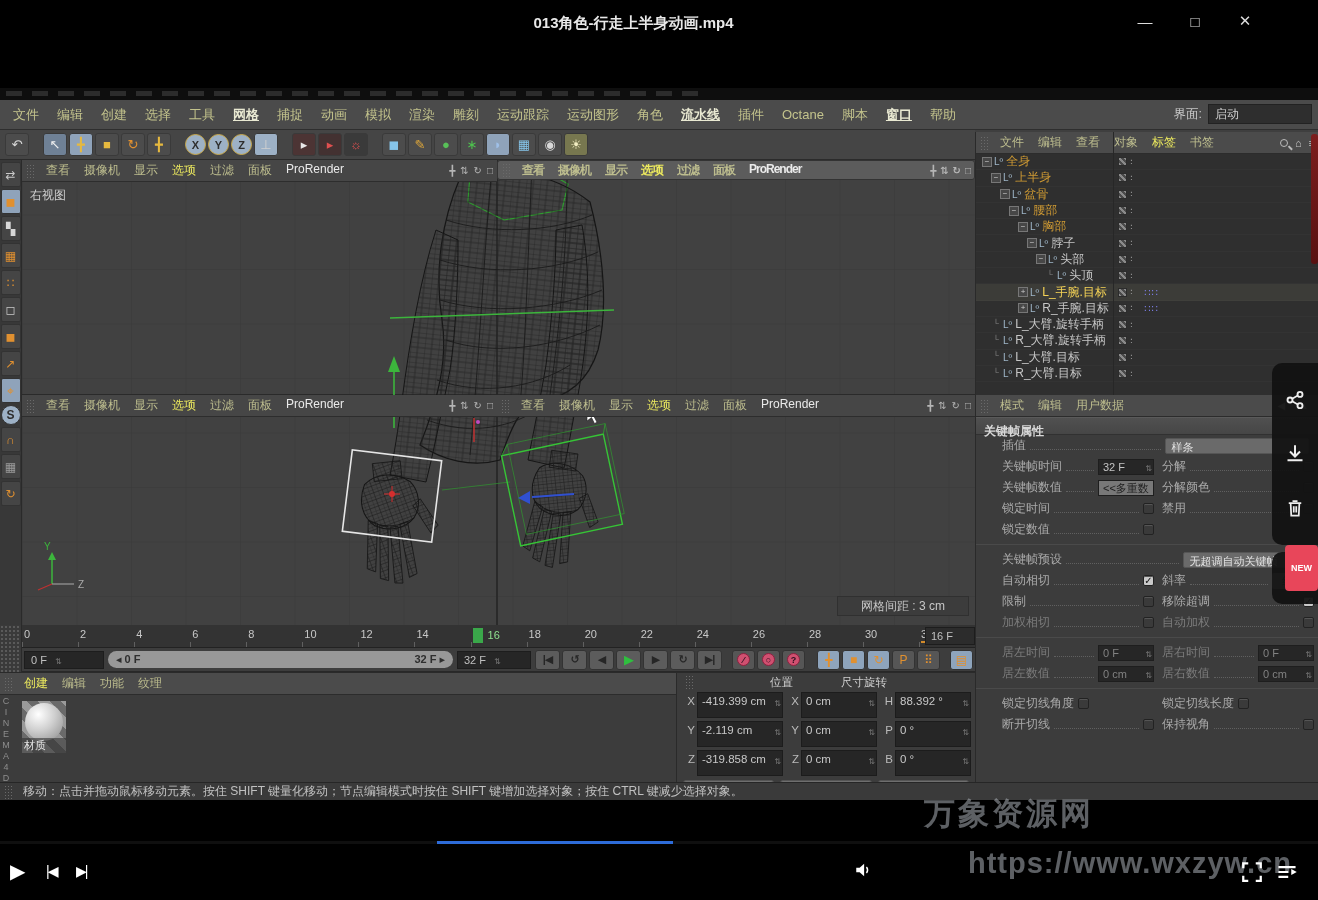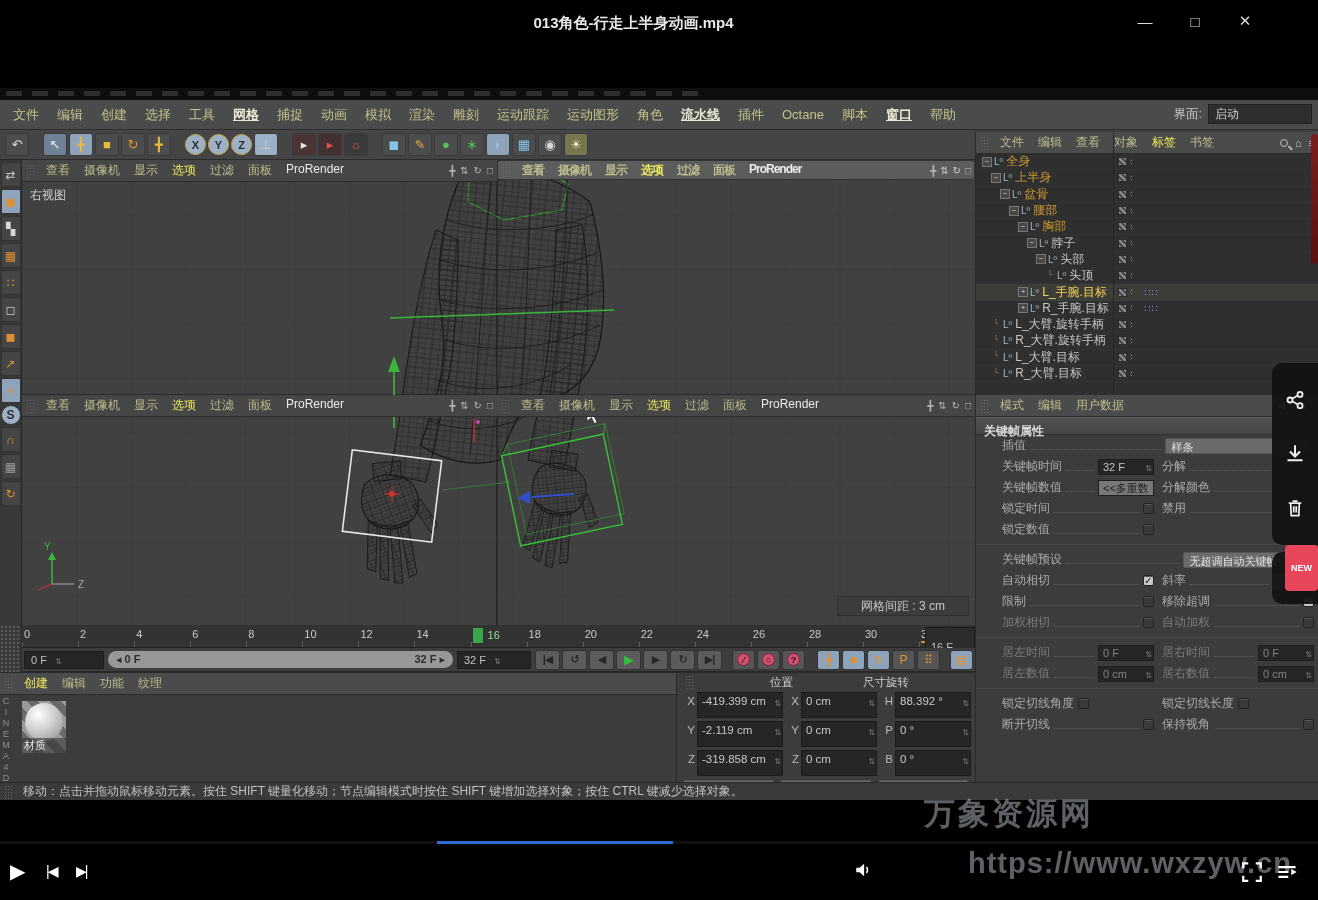--- a/index.html
+++ b/index.html
@@ -103,21 +103,21 @@
   .arow.dim .sp{color:#828282;}
   .asep{height:1px;background:#2f2f2f;border-bottom:1px solid #4a4a4a;margin:4px 0;}
   
   .sidegrip{position:absolute;left:0;width:22px;background:#3a3a3a;border-right:1px solid #2a2a2a;background-image:radial-gradient(#5a5a5a 1px,transparent 1px);background-size:4px 4px;}
   .ruler{position:absolute;left:22px;top:537px;width:953px;height:23px;background:#333;border-bottom:1px solid #222;display:flex;}
   .tick{flex:1;position:relative;color:#c8c8c8;font-size:11px;padding:3px 0 0 2px;}
   .tick::after{content:"";position:absolute;left:0;bottom:0;width:1px;height:5px;background:#606060;}
   .tick[data-current="true"] .tlabel{color:#8fe08f;}
   .tick[data-current="true"]::before{content:"";display:inline-block;width:10px;height:15px;background:#3aa84a;margin-right:2px;vertical-align:-4px;}
   .tick[data-underline="true"] .tlabel{border-bottom:2px solid #d28a2a;padding-bottom:1px;}
-  .curfld{position:absolute;right:0;top:2px;width:50px;height:18px;background:#2c2c2c;border:1px solid #1d1d1d;color:#c0c0c0;font-size:11px;line-height:17px;padding:11px 5px;}
+  .curfld{position:absolute;right:0;top:2px;width:50px;height:18px;background:#2c2c2c;border:1px solid #1d1d1d;color:#c0c0c0;font-size:11px;line-height:17px;padding:0 5px;}
   .ctrlrow{position:absolute;left:22px;top:560px;width:953px;height:24px;background:#3d3d3d;border-bottom:1px solid #282828;display:flex;align-items:center;gap:4px;padding:0 2px;}
   .fld{background:#262626;border:1px solid #1d1d1d;color:#c0c0c0;font-size:11px;height:18px;line-height:17px;padding:0 6px;position:relative;}
   .fld::after{content:"⇅";font-size:8px;color:#777;margin-left:8px;}
   .fld.st{width:80px;} .fld.en{width:74px;}
   .range{flex:1;background:#989898;border-radius:9px;height:17px;color:#2e2e2e;font-size:11px;display:flex;justify-content:space-between;align-items:center;padding:0 8px;font-weight:bold;}
   .range .rl::before{content:"◂ ";} .range .rr::after{content:" ▸";}
   .tr{width:25px;height:20px;background:#5c5c5c;border:1px solid #333;border-radius:3px;color:#262626;font-size:11px;font-weight:bold;display:flex;align-items:center;justify-content:center;flex:none;letter-spacing:-1px;}
   .tr[data-tone="green"]{color:#2fbf3f;font-size:13px;}
   .rec{width:23px;height:20px;background:#565656;border:1px solid #333;border-radius:3px;display:flex;align-items:center;justify-content:center;flex:none;}
   .rec b{width:13px;height:13px;border-radius:50%;background:#d05070;border:1px solid #8e2040;color:#2a1020;font-size:9px;line-height:12px;text-align:center;font-weight:bold;}
@@ -126,21 +126,21 @@
   .film{margin-left:6px;}
   
   .mats{position:absolute;left:0;top:584px;width:676px;height:110px;background:#3c3c3c;border-top:1px solid #2a2a2a;}
   .c4dvert{position:absolute;left:1px;top:24px;writing-mode:vertical-rl;text-orientation:upright;color:#8d8d8d;font-size:9px;letter-spacing:1px;}
   .matball{position:absolute;left:22px;top:28px;width:44px;height:52px;background:repeating-linear-gradient(45deg,#9a9a9a 0 8px,#6a6a6a 8px 16px);}
   .matball::before{content:"";position:absolute;left:3px;top:2px;width:38px;height:38px;border-radius:50%;background:radial-gradient(circle at 35% 30%,#ffffff,#cfcfcf 45%,#8a8a8a);}
   .matlbl{position:absolute;left:0;bottom:0;width:100%;text-align:left;color:#e6e6e6;font-size:11px;background:rgba(40,40,40,.55);padding:0 2px;}
   .coords{position:absolute;left:676px;top:584px;width:299px;height:110px;background:#3c3c3c;border-top:1px solid #2a2a2a;border-left:1px solid #2a2a2a;font-size:11.5px;}
   .chead{display:flex;color:#cfcfcf;height:18px;align-items:center;}
   .chead .grip{margin-left:4px;}
-  .chead span:nth-of-type(1){margin-left:8px;} .chead span:nth-of-type(2){margin-left:72px;} .chead span:nth-of-type(3){margin-left:70px;}
+  .chead span:nth-of-type(1){margin-left:8px;} .chead span:nth-of-type(2){margin-left:72px;} .chead span:nth-of-type(3){margin-left:48px;}
   .cgrid{display:grid;grid-template-columns:14px 86px 14px 76px 14px 76px;gap:3px 2px;padding:1px 4px;}
   .clab{color:#bbb;text-align:right;line-height:18px;}
   .cfld{background:#262626;border:1px solid #1c1c1c;color:#c8c8c8;height:26px;line-height:17px;padding:0 4px;position:relative;white-space:nowrap;overflow:hidden;}
   .cfld::after{content:"⇅";position:absolute;right:1px;top:2px;font-size:8px;color:#777;}
   .cbtns{display:flex;gap:6px;padding:3px 6px;}
   .cbtn{flex:1;background:#6e6e6e;color:#e8e8e8;height:20px;border-radius:3px;font-size:12px;display:flex;align-items:center;justify-content:center;gap:5px;border:1px solid #555;}
   .cbtn .car::after{content:"▾";font-size:10px;}
   .statusbar{position:absolute;left:0;top:694px;width:1318px;height:18px;background:#3a3a3a;border-top:1px solid #262626;display:flex;align-items:center;color:#c0c0c0;font-size:12px;gap:6px;padding:0 4px;}
   
   .factions{position:absolute;right:0;top:363px;width:46px;height:182px;background:rgba(18,18,18,.94);border-radius:10px 0 0 10px;display:flex;flex-direction:column;align-items:center;justify-content:space-around;padding:10px 0;z-index:6;}

